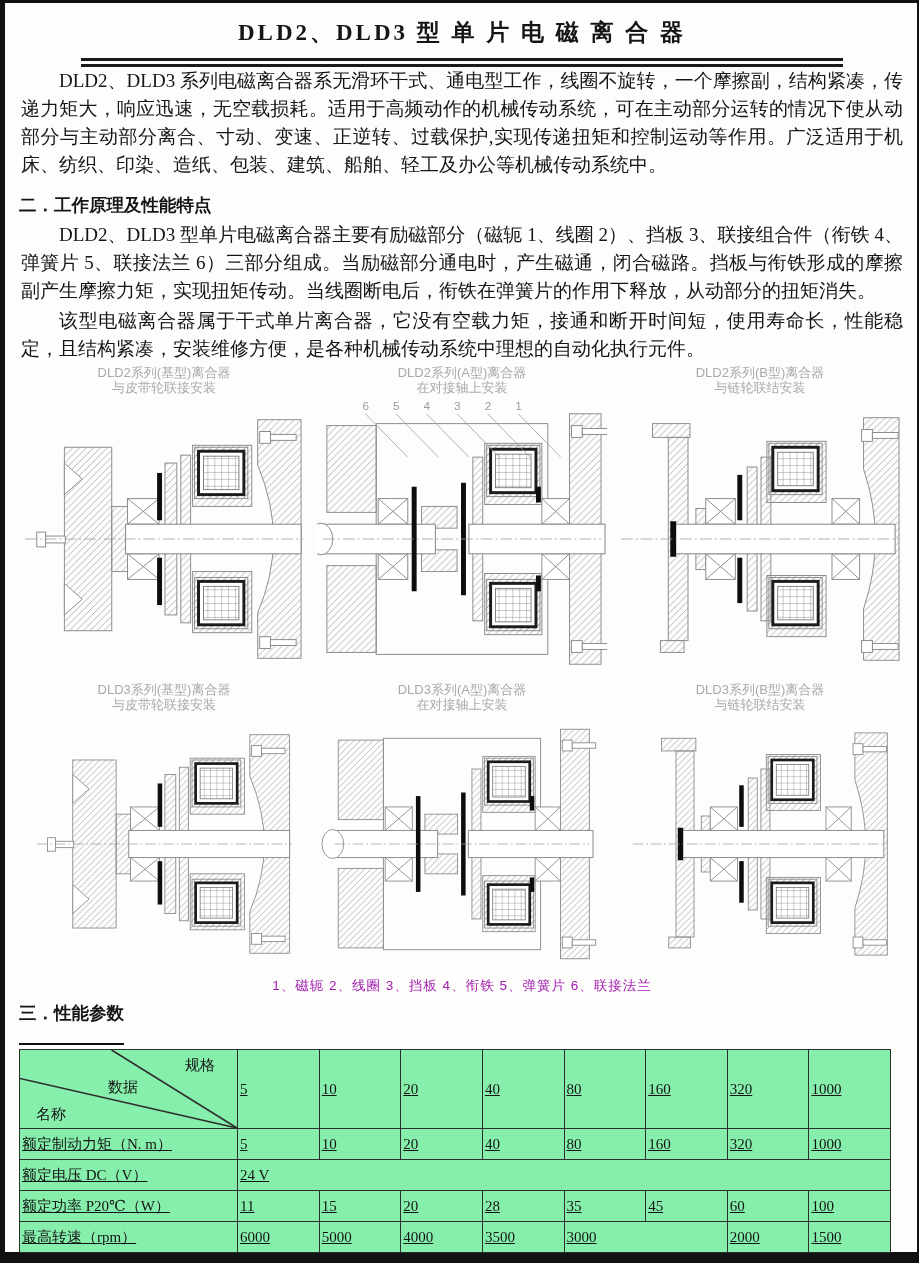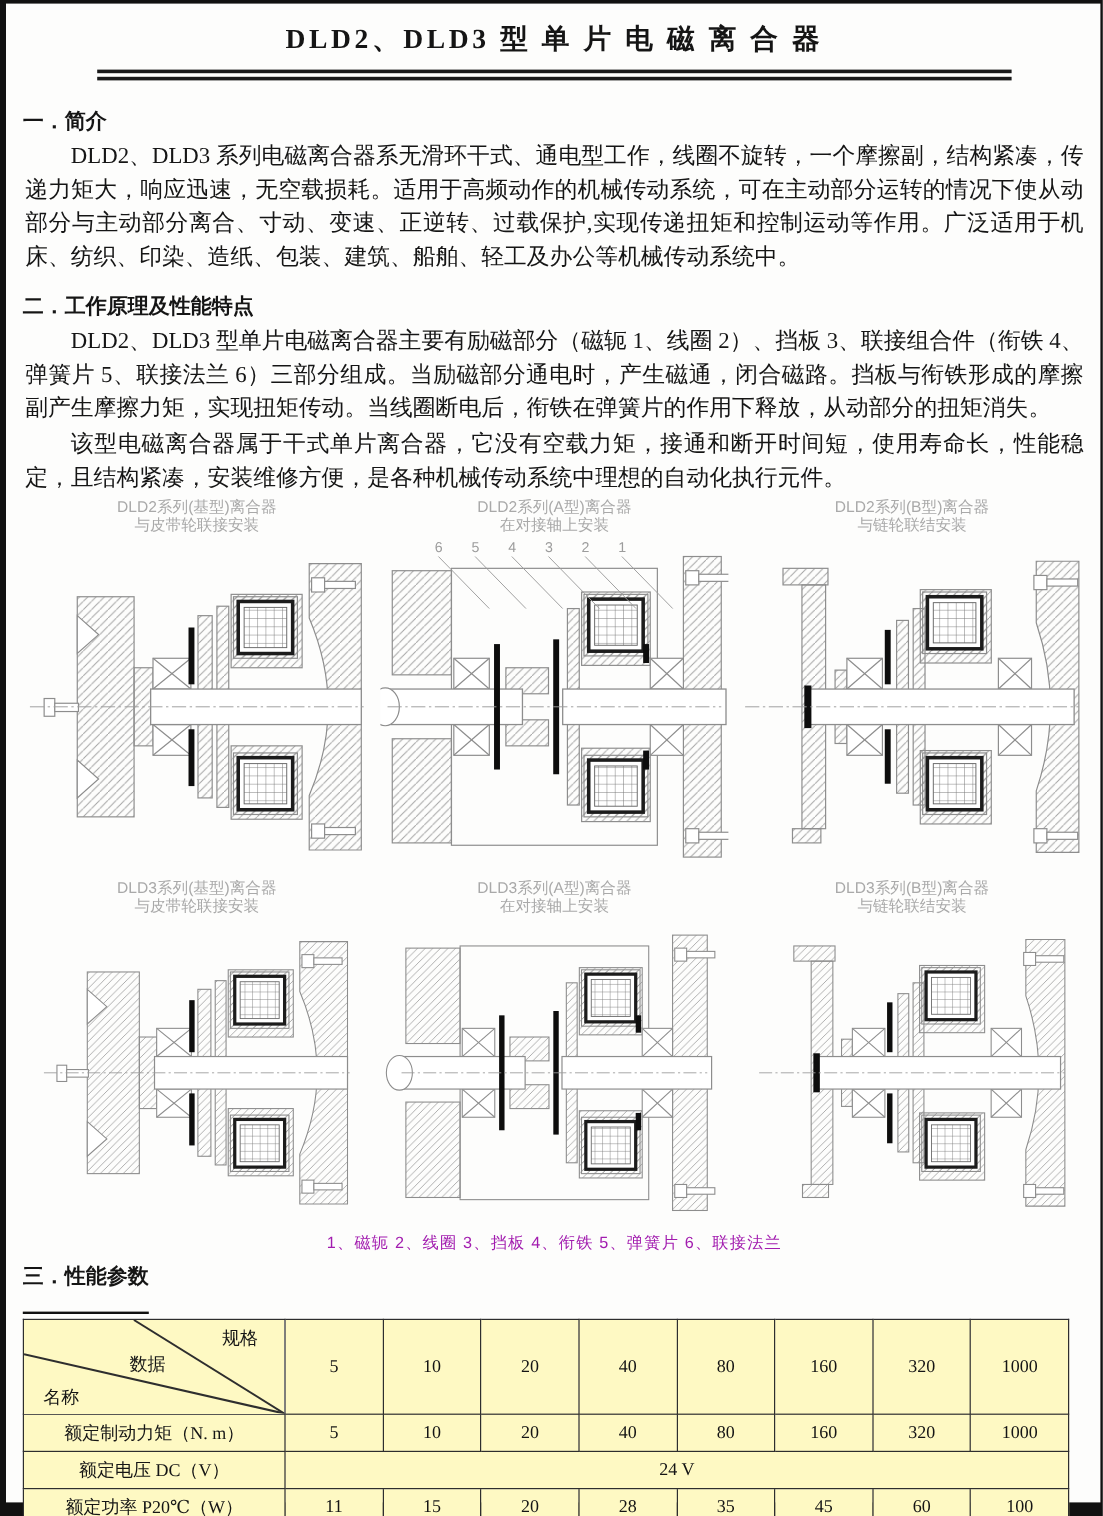--- a/index.html
+++ b/index.html
@@ -39,41 +39,41 @@
   .row2 .fig-canvas{height:262px;}
   .parts-caption{
     text-align:center;color:#a21caf;font-size:13.5px;margin:2px 0 6px 0;
     font-family:"Liberation Sans","DejaVu Sans",sans-serif;letter-spacing:1px;
   }
   table.perf{
     border-collapse:collapse;width:872px;margin:3px 0 0 0;table-layout:fixed;
     font-size:15px;
   }
   table.perf td{
-    border:1.6px solid #2e2e2e;text-align:center;padding:2px 2px;height:26px;
-    background:#fef9c3;
+    border:1.6px solid #2e2e2e;text-align:left;padding:2px 2px;height:26px;
+    background:#86efac;
+    text-decoration:underline;
   }
   table.perf tr.hdr td{height:74px;}
   td.lbl{text-align:left;padding-left:9px;}
   td.corner{position:relative;padding:0;}
   .corner-svg{position:absolute;left:0;top:0;width:100%;height:100%;}
   .corner-lab{position:absolute;font-size:15px;}
   .lab-spec{right:22px;top:6px;}
   .lab-data{left:88px;top:28px;}
   .lab-name{left:16px;bottom:4px;}
 </style>
 </head>
 <body>
 
 <div class="page">
 
   <h1 class="title">DLD2、DLD3 型  单 片 电 磁 离 合 器</h1>
   <div class="double-rule"></div>
 
-  <div class="sec-heading first">一．简介</div>
   <p class="para">DLD2、DLD3 系列电磁离合器系无滑环干式、通电型工作，线圈不旋转，一个摩擦副，结构紧凑，传递力矩大，响应迅速，无空载损耗。适用于高频动作的机械传动系统，可在主动部分运转的情况下使从动部分与主动部分离合、寸动、变速、正逆转、过载保护,实现传递扭矩和控制运动等作用。广泛适用于机床、纺织、印染、造纸、包装、建筑、船舶、轻工及办公等机械传动系统中。</p>
 
   <div class="sec-heading">二．工作原理及性能特点</div>
   <p class="para">DLD2、DLD3 型单片电磁离合器主要有励磁部分（磁轭 1、线圈 2）、挡板 3、联接组合件（衔铁 4、弹簧片 5、联接法兰 6）三部分组成。当励磁部分通电时，产生磁通，闭合磁路。挡板与衔铁形成的摩擦副产生摩擦力矩，实现扭矩传动。当线圈断电后，衔铁在弹簧片的作用下释放，从动部分的扭矩消失。</p>
   <p class="para">该型电磁离合器属于干式单片离合器，它没有空载力矩，接通和断开时间短，使用寿命长，性能稳定，且结构紧凑，安装维修方便，是各种机械传动系统中理想的自动化执行元件。</p>
 
   <div class="fig-area">
     <div class="fig-grid">
       <figure class="fig">
         <figcaption>

